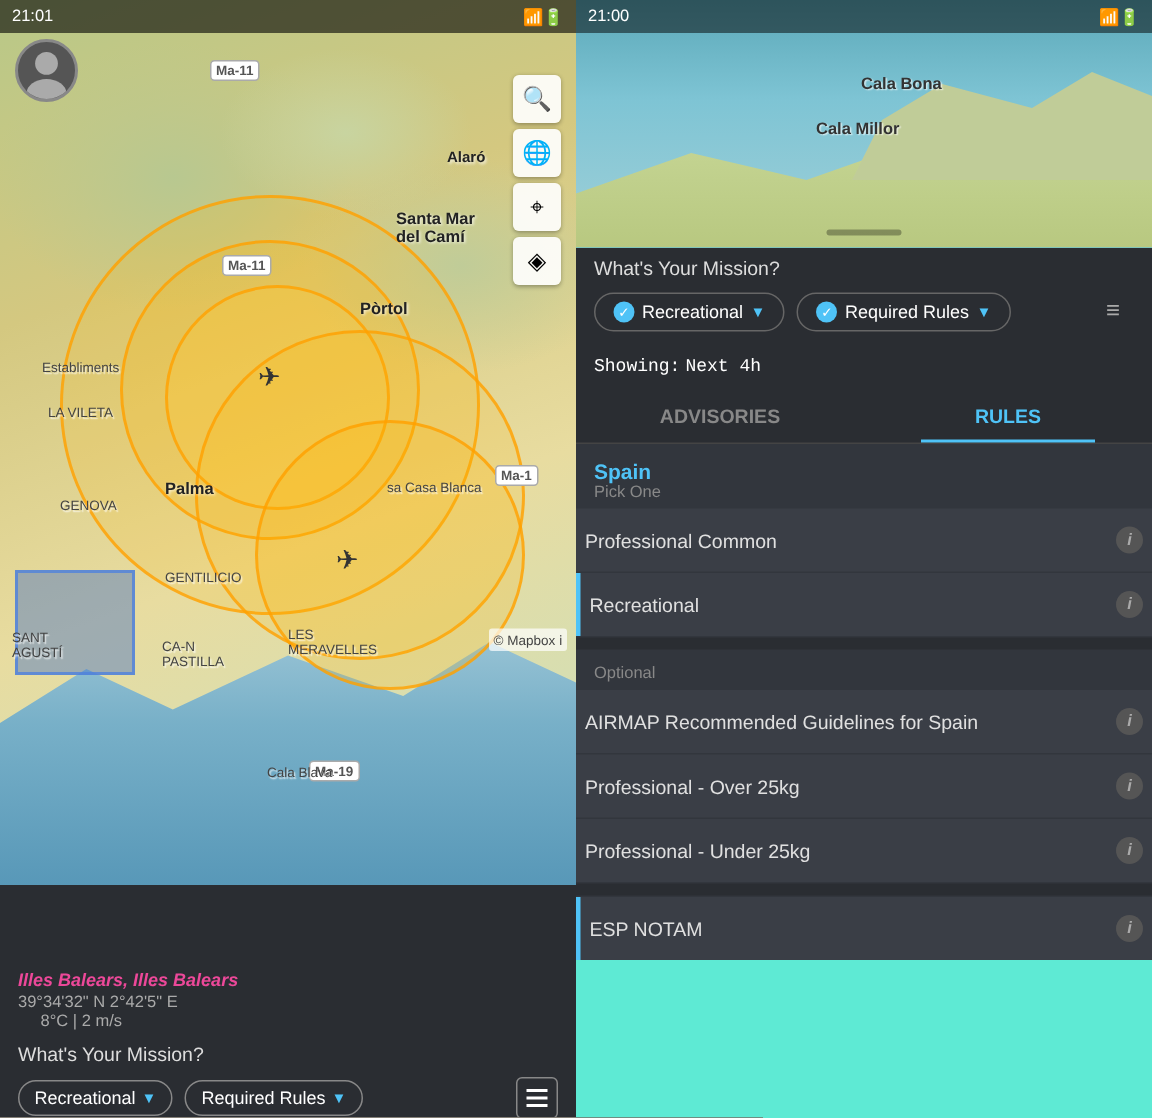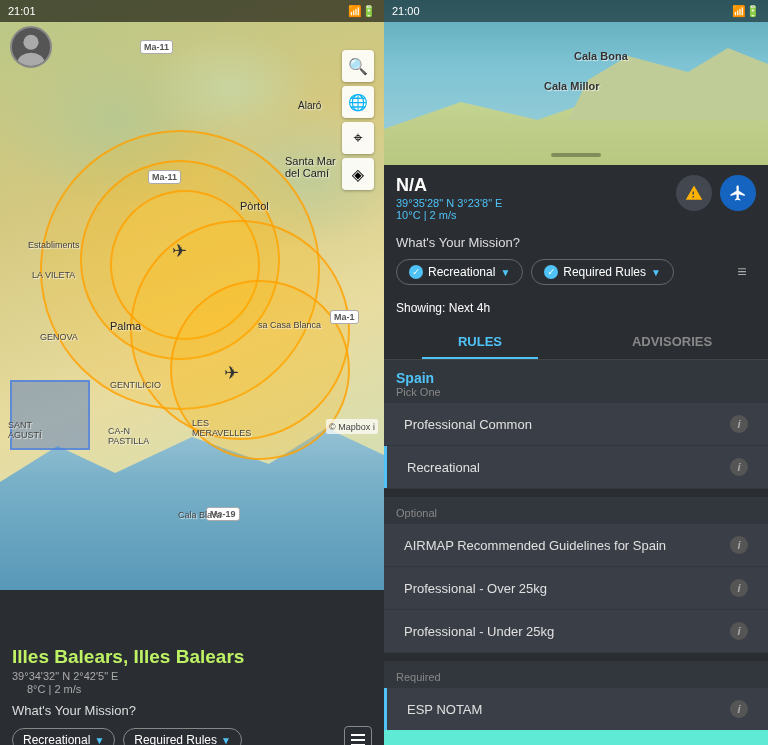--- a/index.html
+++ b/index.html
@@ -115,21 +115,21 @@
       font-size: 9px;
       color: #555;
       padding: 1px 3px;
       font-weight: bold;
     }
 
     
     .city-label {
       position: absolute;
       font-size: 11px;
-      font-weight: normal;
+      font-weight: bold;
       color: #222;
       text-shadow: 1px 1px 2px rgba(255,255,255,0.8);
     }
 
     .small-label {
       position: absolute;
       font-size: 9px;
       color: #444;
       text-shadow: 1px 1px 1px rgba(255,255,255,0.8);
     }
@@ -202,24 +202,25 @@
     .bottom-info {
       position: absolute;
       bottom: 0; left: 0; right: 0;
       height: 155px;
       background: #2a2d32;
       padding: 10px 12px;
       color: #fff;
     }
 
     .bottom-info .location-name {
-      font-size: 19px;
+      font-size: 12px;
       font-weight: bold;
-      color: #bef264;
+      color: #ec4899;
       margin-bottom: 2px;
+      font-style: italic;
     }
 
     .bottom-info .coords {
       font-size: 11px;
       color: #aaa;
       margin-bottom: 1px;
     }
 
     .bottom-info .weather {
       font-size: 11px;
@@ -507,20 +508,21 @@
       background: #2a2d32;
     }
 
     .showing-text {
       font-size: 12px;
       color: #aaa;
     }
 
     .showing-text span {
       color: #fff;
+      font-family: Liberation Mono, monospace;
     }
 
     
     .tabs-bar {
       display: flex;
       background: #2a2d32;
       border-bottom: 1px solid #444;
     }
 
     .tab-item {
@@ -563,21 +565,21 @@
 
     .section-sub {
       font-size: 11px;
       color: #888;
     }
 
     .rule-item {
       display: flex;
       align-items: center;
       justify-content: space-between;
-      padding: 12px 20px;
+      padding: 12px 6px;
       background: #3a3e46;
       margin: 1px 0;
       cursor: pointer;
       position: relative;
     }
 
     .rule-item.selected {
       border-left: 3px solid #4fc3f7;
     }
 
@@ -629,21 +631,21 @@
     <div class="airplane-icon" style="top:240px;left:172px;">✈</div>
     <div class="airplane-icon" style="top:362px;left:224px;">✈</div>
 
     <div class="road-label" style="top:40px;left:140px;">Ma-11</div>
     <div class="road-label" style="top:170px;left:148px;">Ma-11</div>
     <div class="road-label" style="top:310px;left:330px;">Ma-1</div>
     <div class="road-label" style="top:507px;left:206px;">Ma-19</div>
 
     <div class="city-label" style="top:320px;left:110px;">Palma</div>
     <div class="city-label" style="top:200px;left:240px;">Pòrtol</div>
-    <div class="city-label" style="top:155px;left:264px;margin-left:21px;">Santa Mar<br>del Camí</div>
+    <div class="city-label" style="top:140px;left:264px;">Santa Mar<br>del Camí</div>
     <div class="city-label" style="top:100px;left:298px;font-size:10px;">Alaró</div>
 
     <div class="small-label" style="top:240px;left:28px;">Establiments</div>
     <div class="small-label" style="top:270px;left:32px;">LA VILETA</div>
     <div class="small-label" style="top:420px;left:8px;">SANT<br>AGUSTÍ</div>
     <div class="small-label" style="top:380px;left:110px;">GENTILICIO</div>
     <div class="small-label" style="top:426px;left:108px;">CA-N<br>PASTILLA</div>
     <div class="small-label" style="top:418px;left:192px;">LES<br>MERAVELLES</div>
     <div class="small-label" style="top:510px;left:178px;">Cala Blava</div>
     <div class="small-label" style="top:320px;left:258px;">sa Casa Blanca</div>
@@ -716,39 +718,20 @@
     <div class="right-map-land"></div>
     <div class="right-map-land2"></div>
 
     <div class="map-text-label" style="top:50px;left:190px;">Cala Bona</div>
     <div class="map-text-label" style="top:80px;left:160px;">Cala Millor</div>
     <div class="right-handle"></div>
   </div>
 
   <div class="right-content">
 
-    <div class="loc-header">
-      <div class="loc-info">
-        <div class="loc-name">N/A</div>
-        <div class="loc-coords">39°35'28" N 3°23'8" E</div>
-        <div class="loc-weather">10°C | 2 m/s</div>
-      </div>
-      <div class="loc-action-btns">
-        <div class="action-btn-warn">
-          <svg viewBox="0 0 24 24" width="18" height="18" fill="#ffb300">
-              <path d="M1 21L12 2l11 19H1zm11-3v-2h-2v2h2zm0-4V10h-2v4h2z"></path>
-            </svg>
-        </div>
-        <div class="action-btn-fly">
-          <svg viewBox="0 0 24 24" width="18" height="18" fill="white">
-              <path d="M21 16v-2l-8-5V3.5c0-.83-.67-1.5-1.5-1.5S10 2.67 10 3.5V9l-8 5v2l8-2.5V19l-2 1.5V22l3.5-1 3.5 1v-1.5L13 19v-5.5l8 2.5z"></path>
-            </svg>
-        </div>
-      </div>
-    </div>
 
     <div class="mission-section">
       <div class="mission-title">What's Your Mission?</div>
       <div class="mission-row">
         <div class="mission-pill">
           <div class="pill-check">✓</div>
           <span>Recreational</span>
           <span style="color:#4fc3f7;font-size:10px;">▼</span>
         </div>
         <div class="mission-pill">
@@ -761,25 +744,25 @@
     </div>
 
     <div class="showing-row">
       <span class="showing-text">
         <span>Showing:</span>
         <span> </span><span>Next 4h</span>
       </span>
     </div>
 
     <div class="tabs-bar">
+      <div class="tab-item">
+        <span>ADVISORIES</span>
+      </div>
       <div class="tab-item active">
         <span>RULES</span>
-      </div>
-      <div class="tab-item">
-        <span>ADVISORIES</span>
       </div>
     </div>
 
     <div class="rules-content">
 
       <div class="section-header">
         <div class="section-country">Spain</div>
         <div class="section-sub">Pick One</div>
       </div>
 
@@ -809,23 +792,20 @@
         <div class="rule-info-icon">i</div>
       </div>
 
       <div class="rule-item">
         <span class="rule-item-text">Professional - Under 25kg</span>
         <div class="rule-info-icon">i</div>
       </div>
 
       <div class="section-divider"></div>
 
-      <div class="section-header">
-        <div class="section-sub">Required</div>
-      </div>
 
       <div class="rule-item selected">
         <span class="rule-item-text">ESP NOTAM</span>
         <div class="rule-info-icon">i</div>
       </div>
 
     </div>
   </div>
 </div>
 

